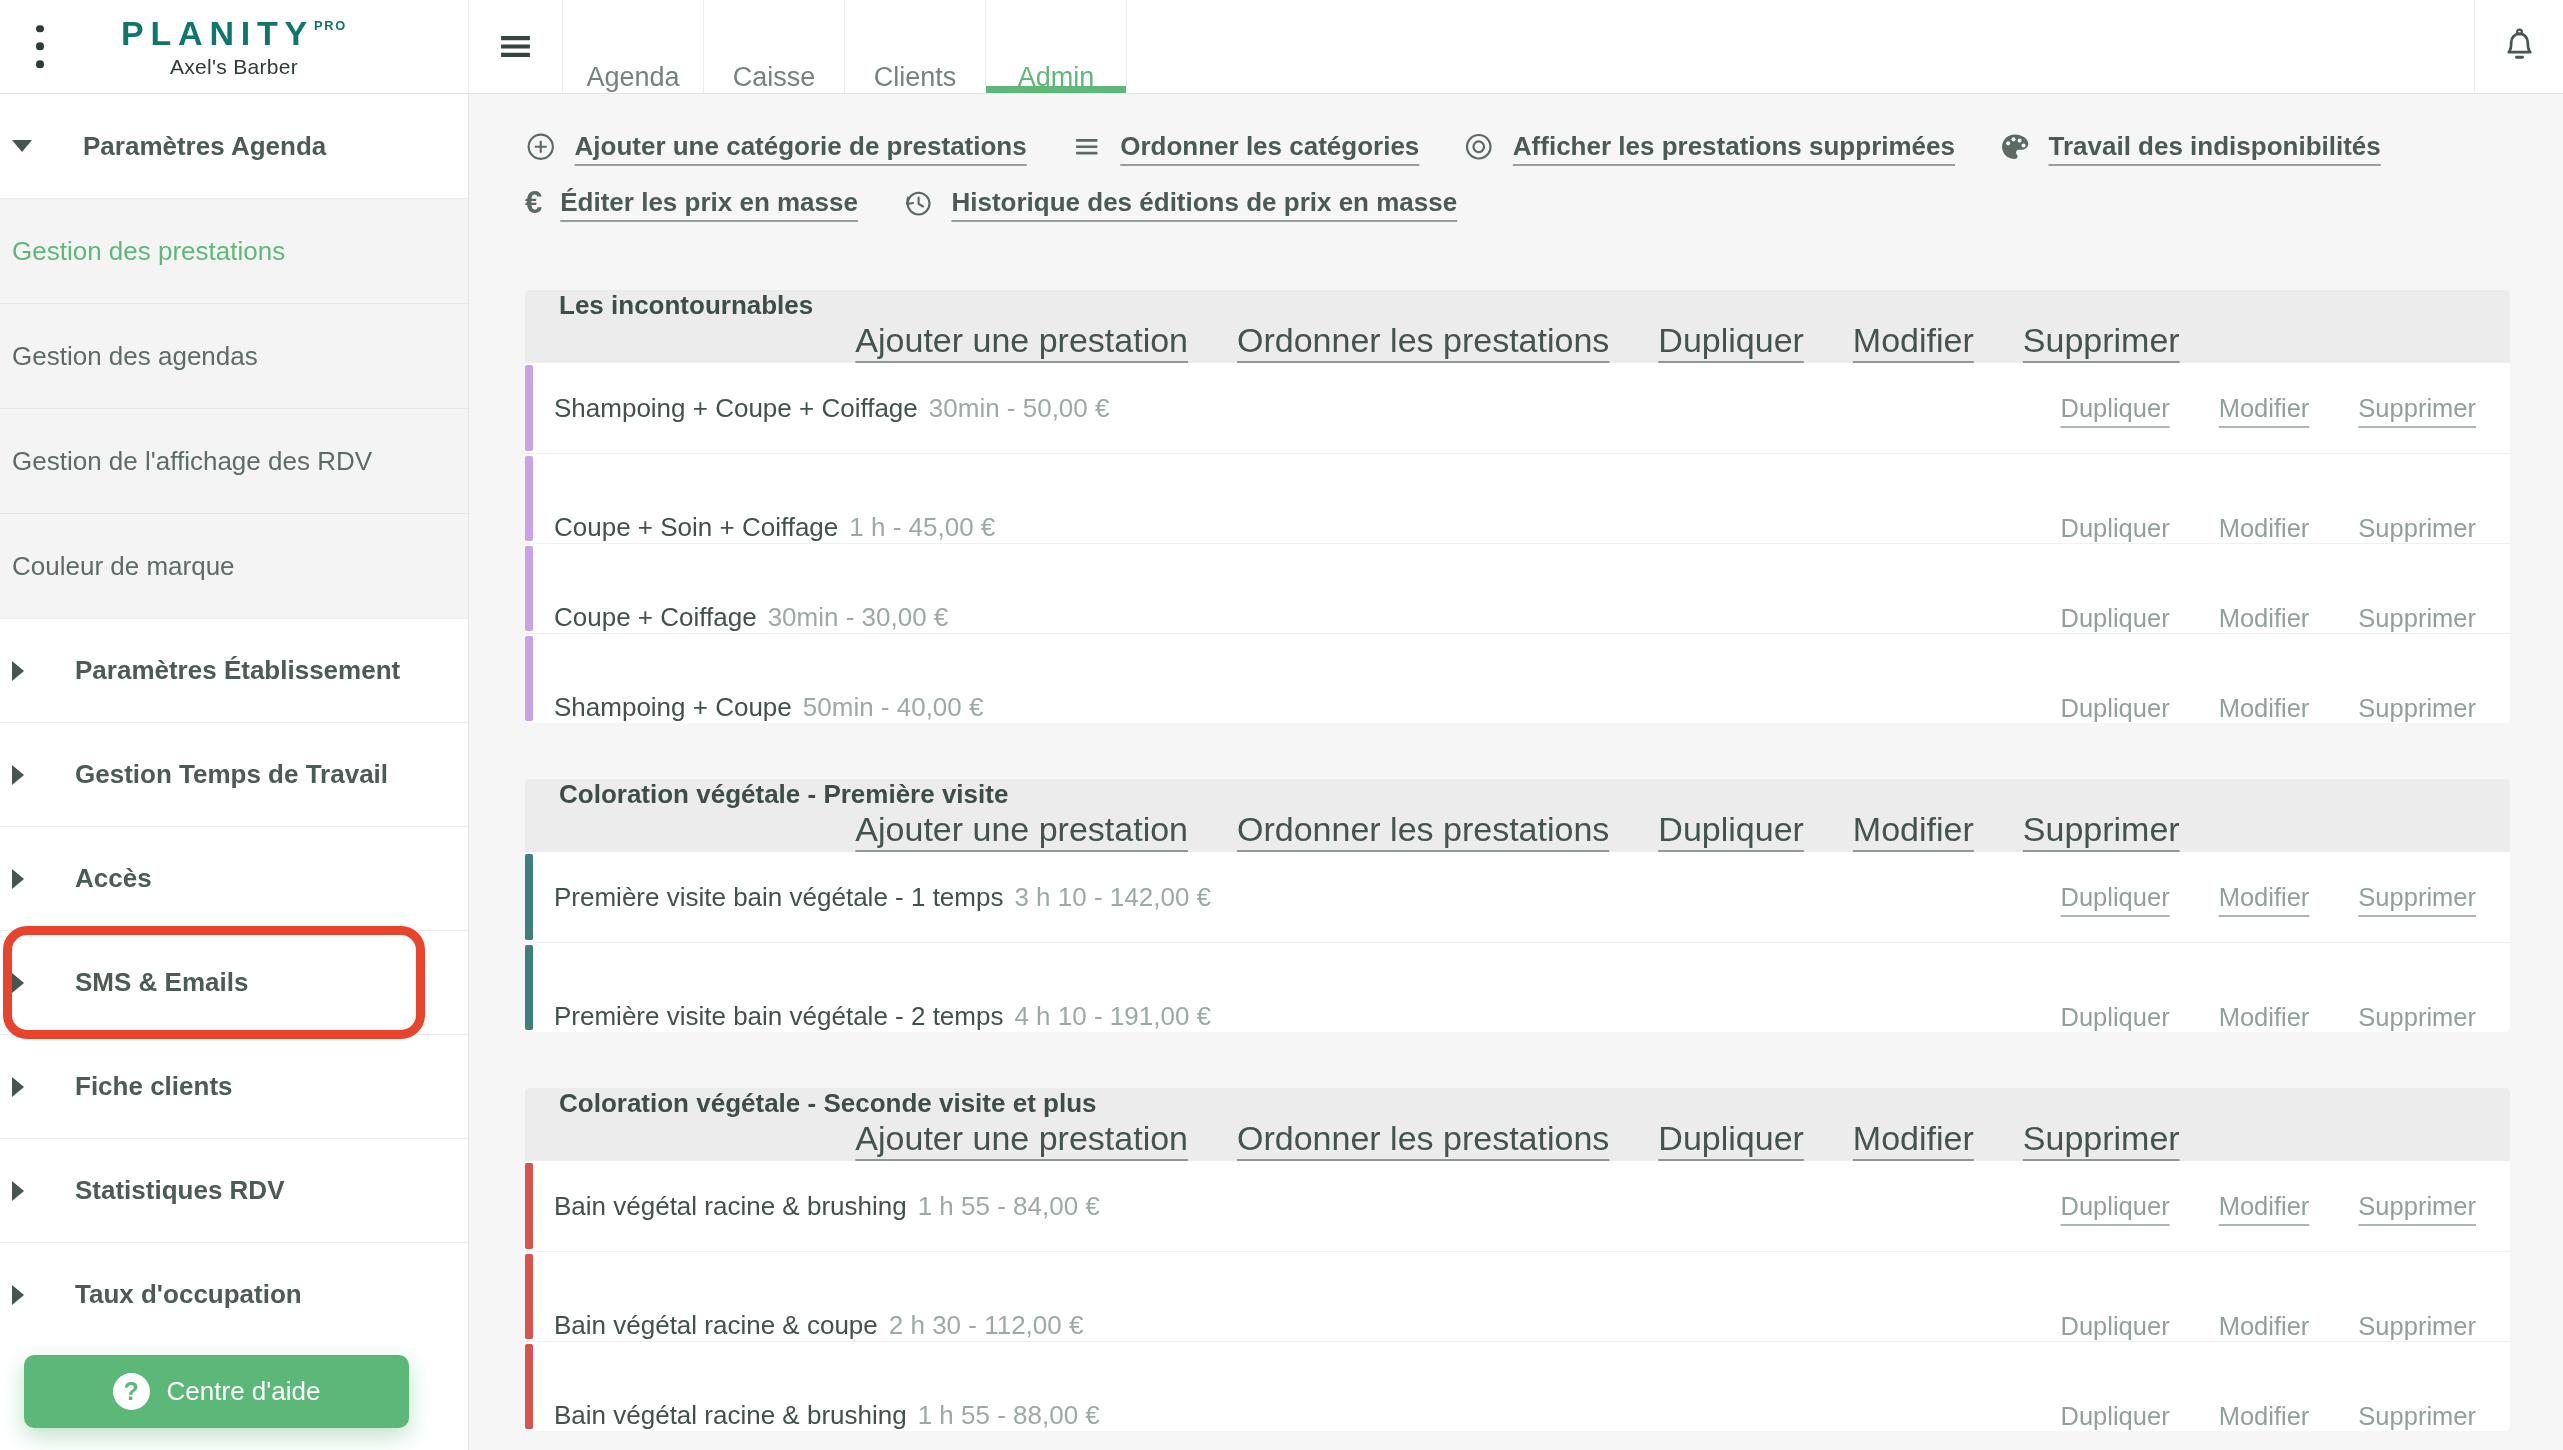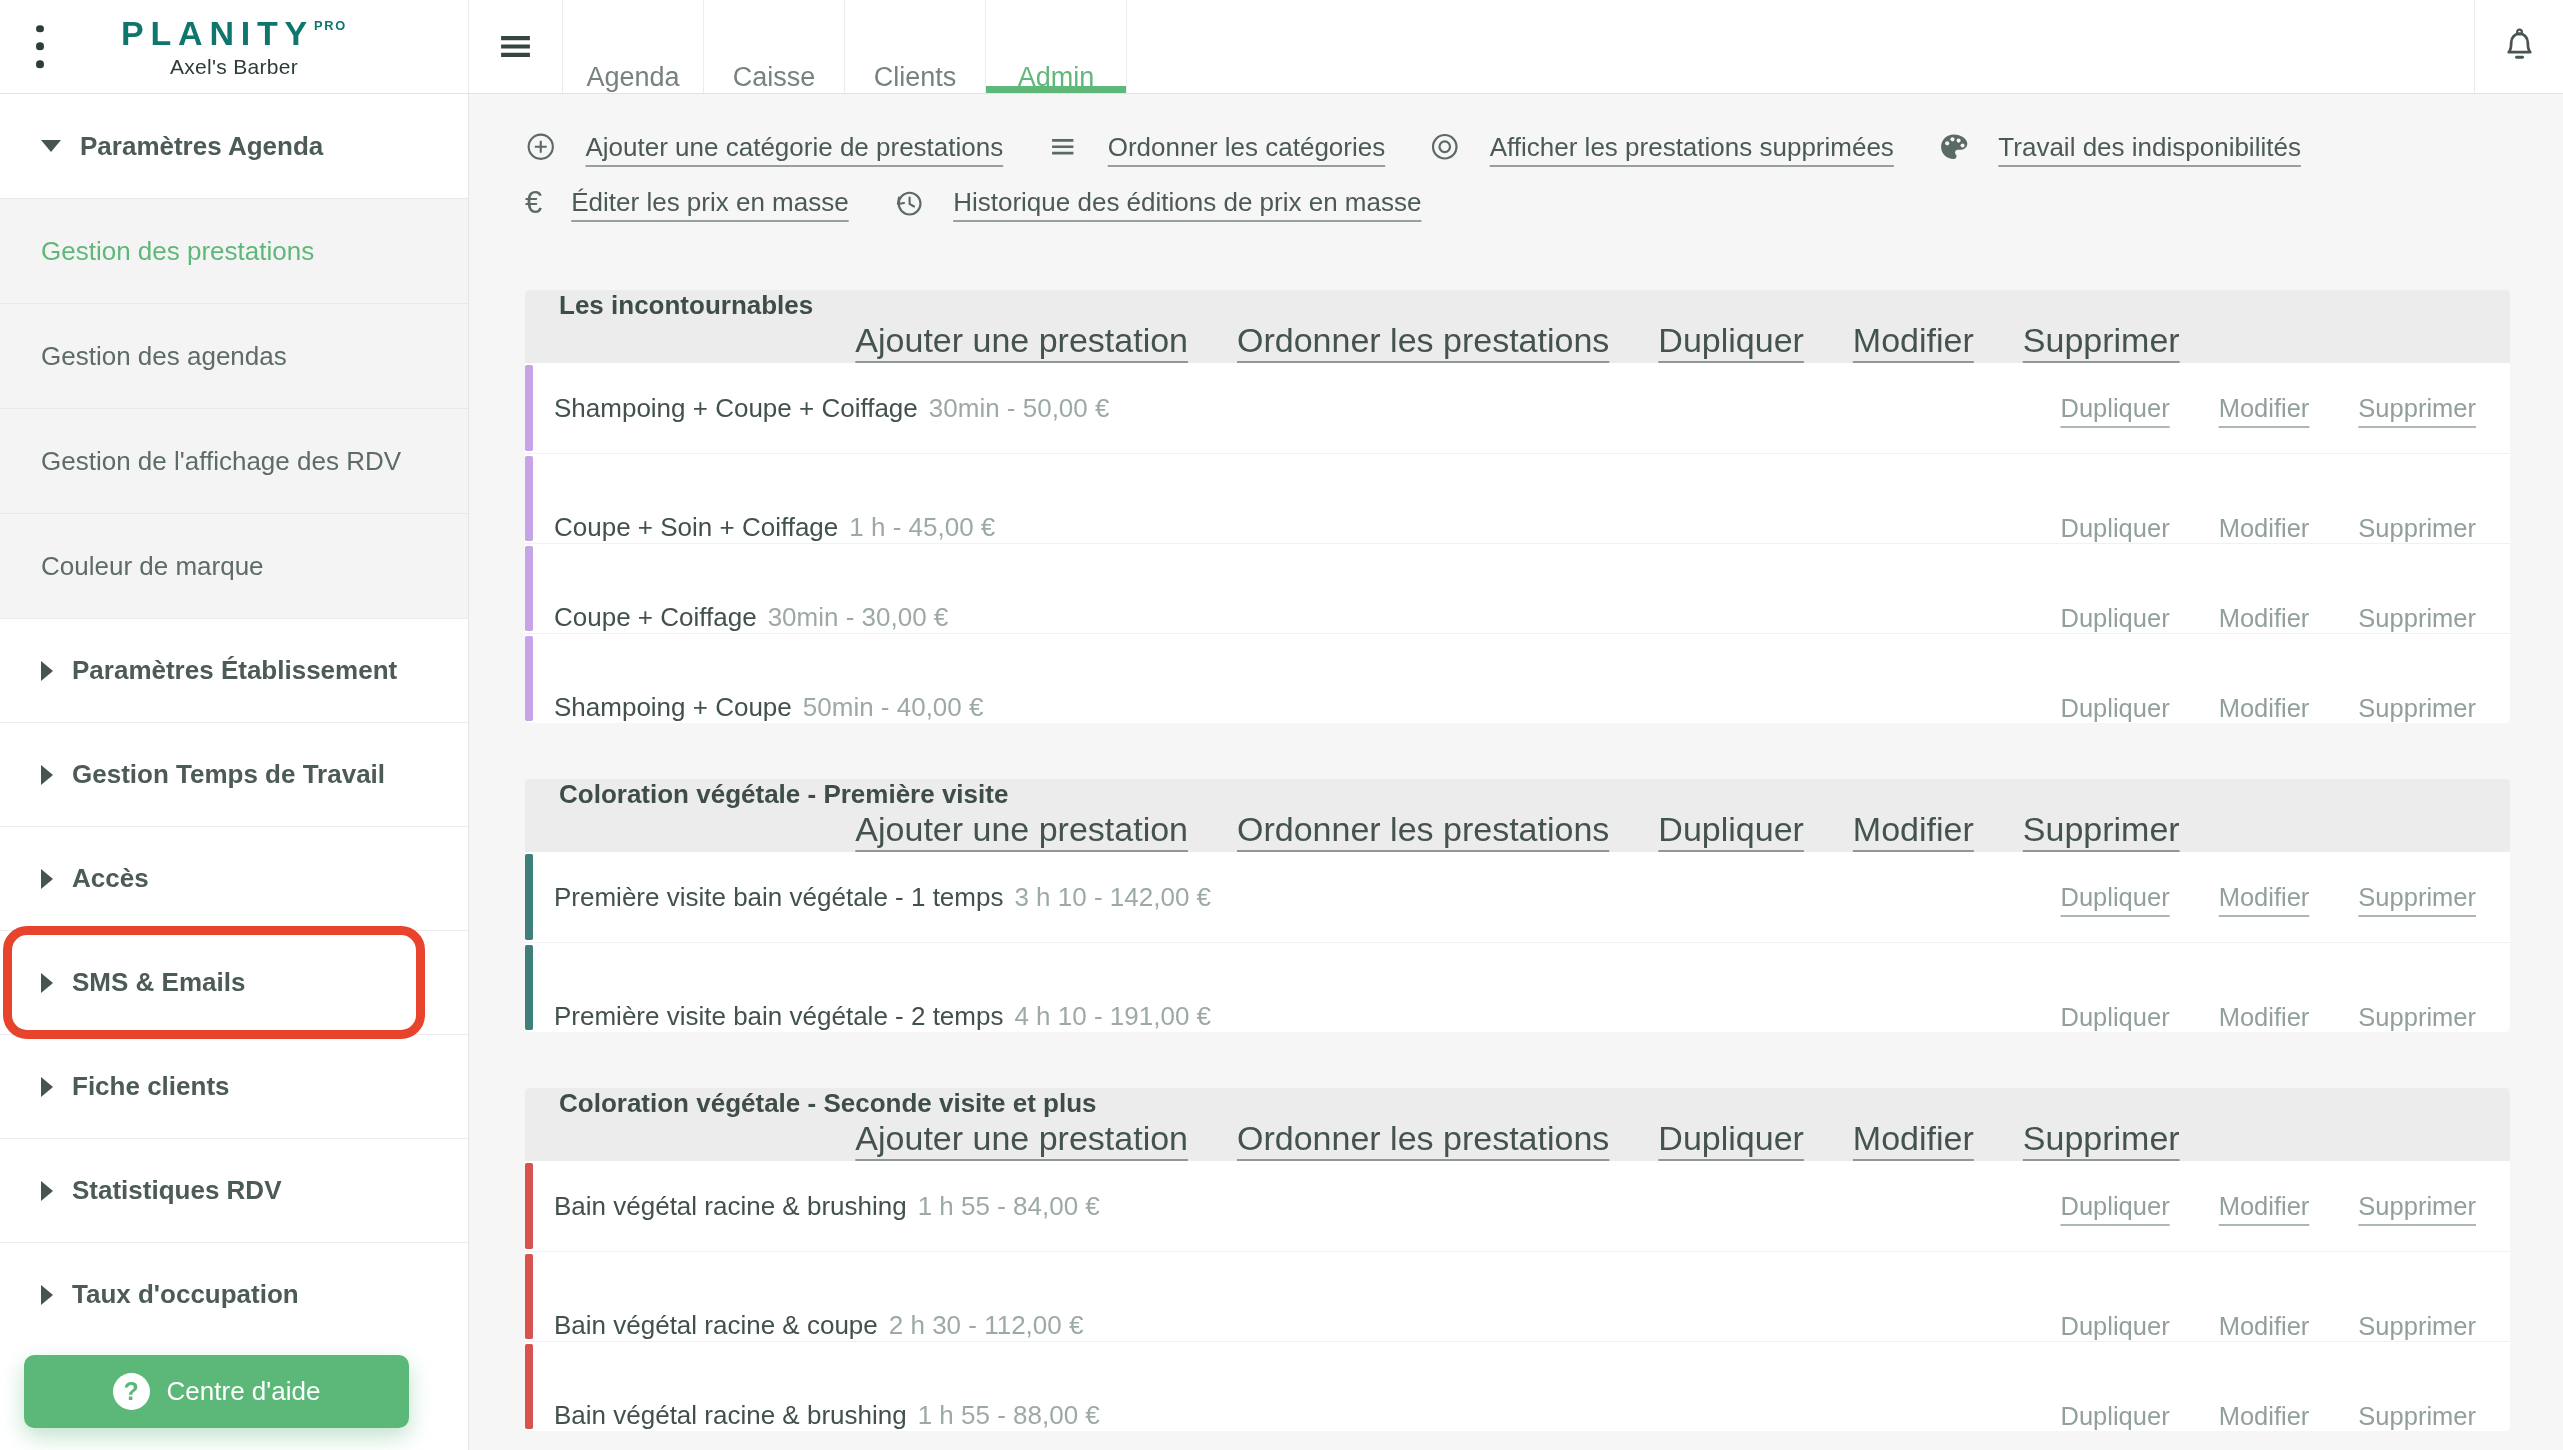--- a/index.html
+++ b/index.html
@@ -30,21 +30,21 @@
   .tab-underline { display:none; }
   .tab.active .tab-underline { display:block; position:absolute; left:0; right:0; bottom:0;
     height:6.8px; background:#5fb87a; }
   .topbar-right { margin-left:auto; width:89px; display:flex; align-items:center;
     justify-content:center; border-left:0.9px solid #ececec; }
   .bell { cursor:pointer; }
   .bell svg { width:41px; height:41px; color:#46554e; display:block; }
 
   
   .sidebar { position:relative; background:#fff; border-right:0.9px solid #e4e4e4; overflow:hidden; }
-  .side-row { position:relative; display:flex; align-items:center; padding-left:41px; cursor:pointer; }
+  .side-row { position:relative; display:flex; align-items:center; padding-left:12px; cursor:pointer;gap:32px; }
   .side-header { height:104px; }
   .side-header .side-label { font-weight:700; font-size:26px; color:#4c5b54; margin-left:19px; }
   .side-header + .side-header,
   .side-sub + .side-header { border-top:0.9px solid #ececec; }
   .caret { width:0; height:0; flex:0 0 auto; }
   .caret.down { border-left:10.2px solid transparent; border-right:10.2px solid transparent;
     border-top:12px solid #46554e; }
   .caret.right { border-top:10.2px solid transparent; border-bottom:10.2px solid transparent;
     border-left:12px solid #46554e; }
   .side-sub { height:105px; background:#f4f4f4; border-top:0.9px solid #e9e9e9; }
@@ -56,22 +56,22 @@
     background:#5cb878; border:none; border-radius:10.2px; color:#fff; font-size:26px;
     font-family:inherit; display:flex; align-items:center; justify-content:center; gap:17px;
     box-shadow:0 8.5px 22px rgba(86,180,118,.38); cursor:pointer; }
   .q-badge { width:37px; height:37px; border-radius:50%; background:#fff; color:#5cb878;
     font-weight:700; font-size:25px; display:flex; align-items:center; justify-content:center; }
 
   
   .main { background:#f6f6f6; overflow:hidden; padding:0 53px 0 56px; }
   .toolbar { height:196px; padding-top:37px; display:flex; flex-direction:column; gap:24px; }
   .tool-row { display:flex; gap:44px; align-items:center; flex-wrap:nowrap; }
-  .tool-link { display:inline-flex; align-items:flex-end; gap:29px; color:#4b5a54;
-    font-size:26px; text-decoration:none; cursor:pointer; white-space:nowrap; }
+  .tool-link { display:inline-flex; align-items:flex-start; gap:18px; color:#4b5a54;
+    font-size:26px; text-decoration:none; cursor:pointer; white-space:nowrap;font-weight:bold; }
   .tool-icon svg { width:31.5px; height:31.5px; display:block; color:#5b6a63; }
   .tool-icon.glyph { font-size:31px; color:#5b6a63; line-height:1; }
   .ulink { text-decoration:underline; text-underline-offset:8.5px; text-decoration-thickness:1.7px; }
   .tool-link .ulink { text-decoration-color:rgba(75,90,84,.55); }
 
   .category { border-radius:4.3px; overflow:hidden; margin-bottom:56px; }
   .category-header { height:73px; background:#ececec; display:flex; align-items:center;
     padding:0 34px;flex-direction:column; }
   .category-title { font-size:26px; font-weight:700; color:#3e4d47; margin-right:auto; }
   .category-actions { display:flex; gap:49px; }

